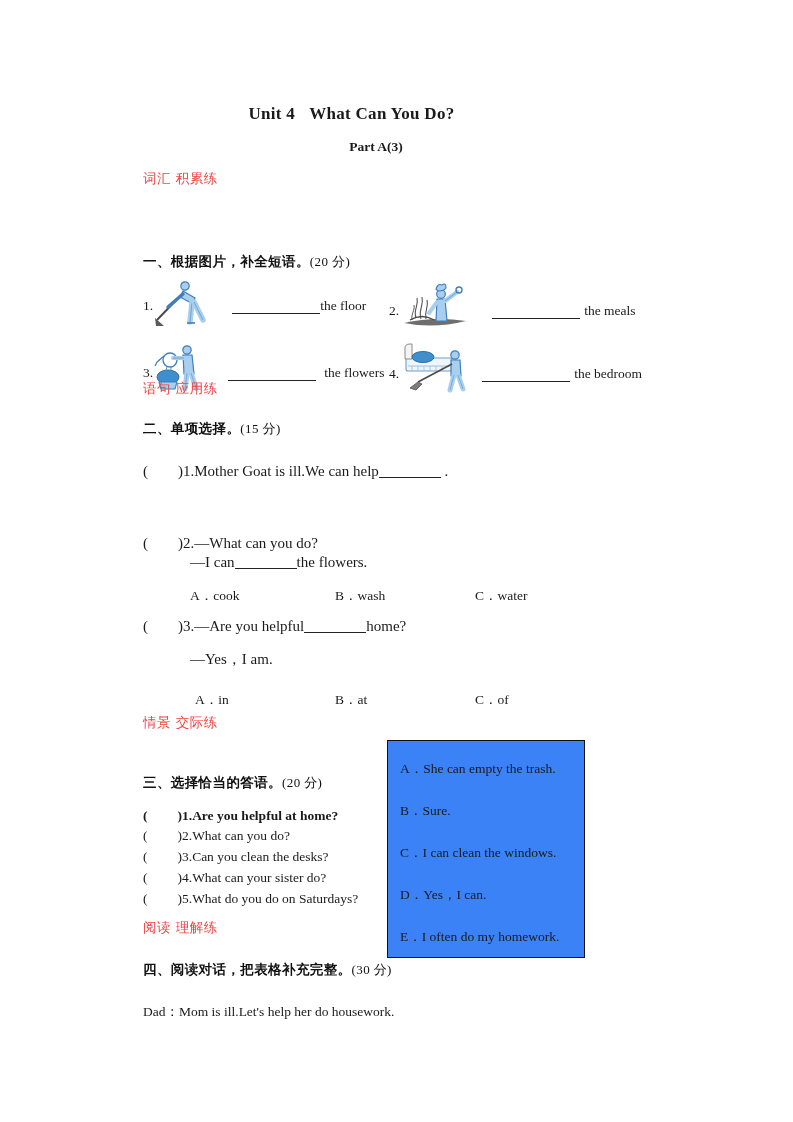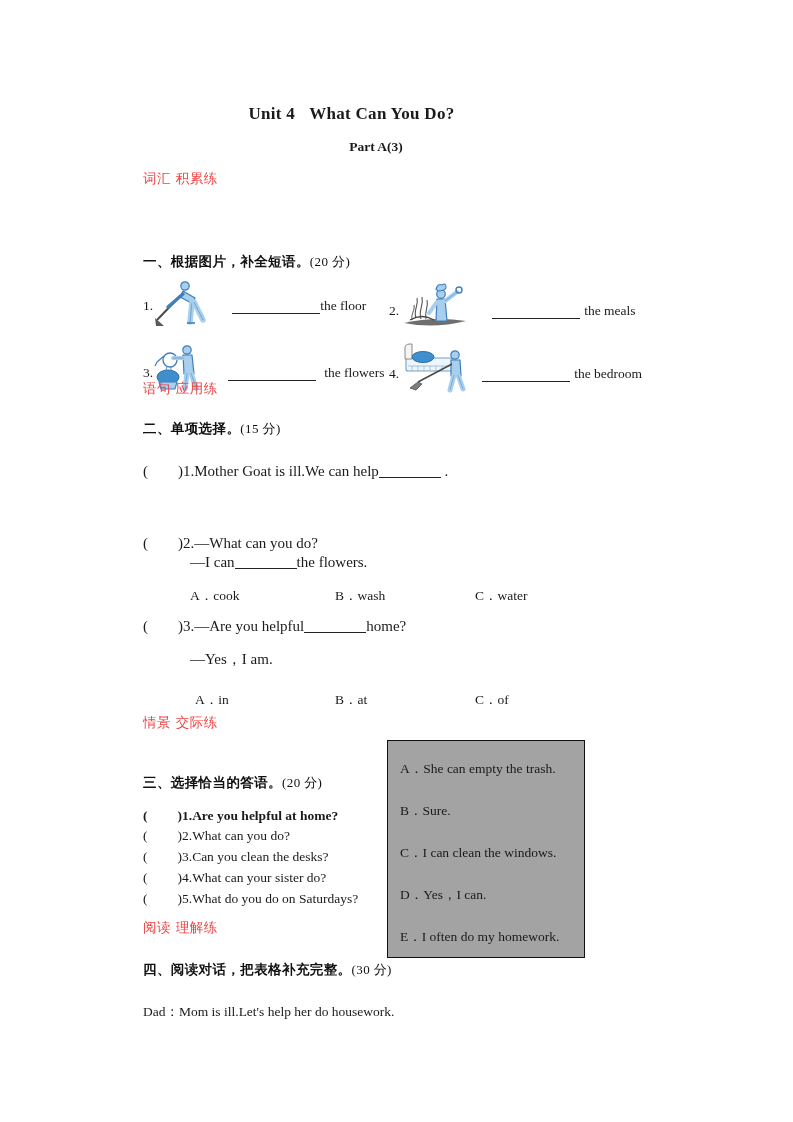--- a/index.html
+++ b/index.html
@@ -125,21 +125,21 @@
 
   
   .answer-box {
     position: absolute;
     left: 387px;
     top: 740px;
     width: 198px;
     height: 218px;
     border: 1px solid #111;
     box-sizing: border-box;
-    background: #a3a3a3;
+    background: #3b82f6;
   }
   .answer-box .ans {
     position: absolute;
     left: 12px;
     font-size: 13.5px;
     white-space: nowrap;
   }
 
   
   .read-line {

